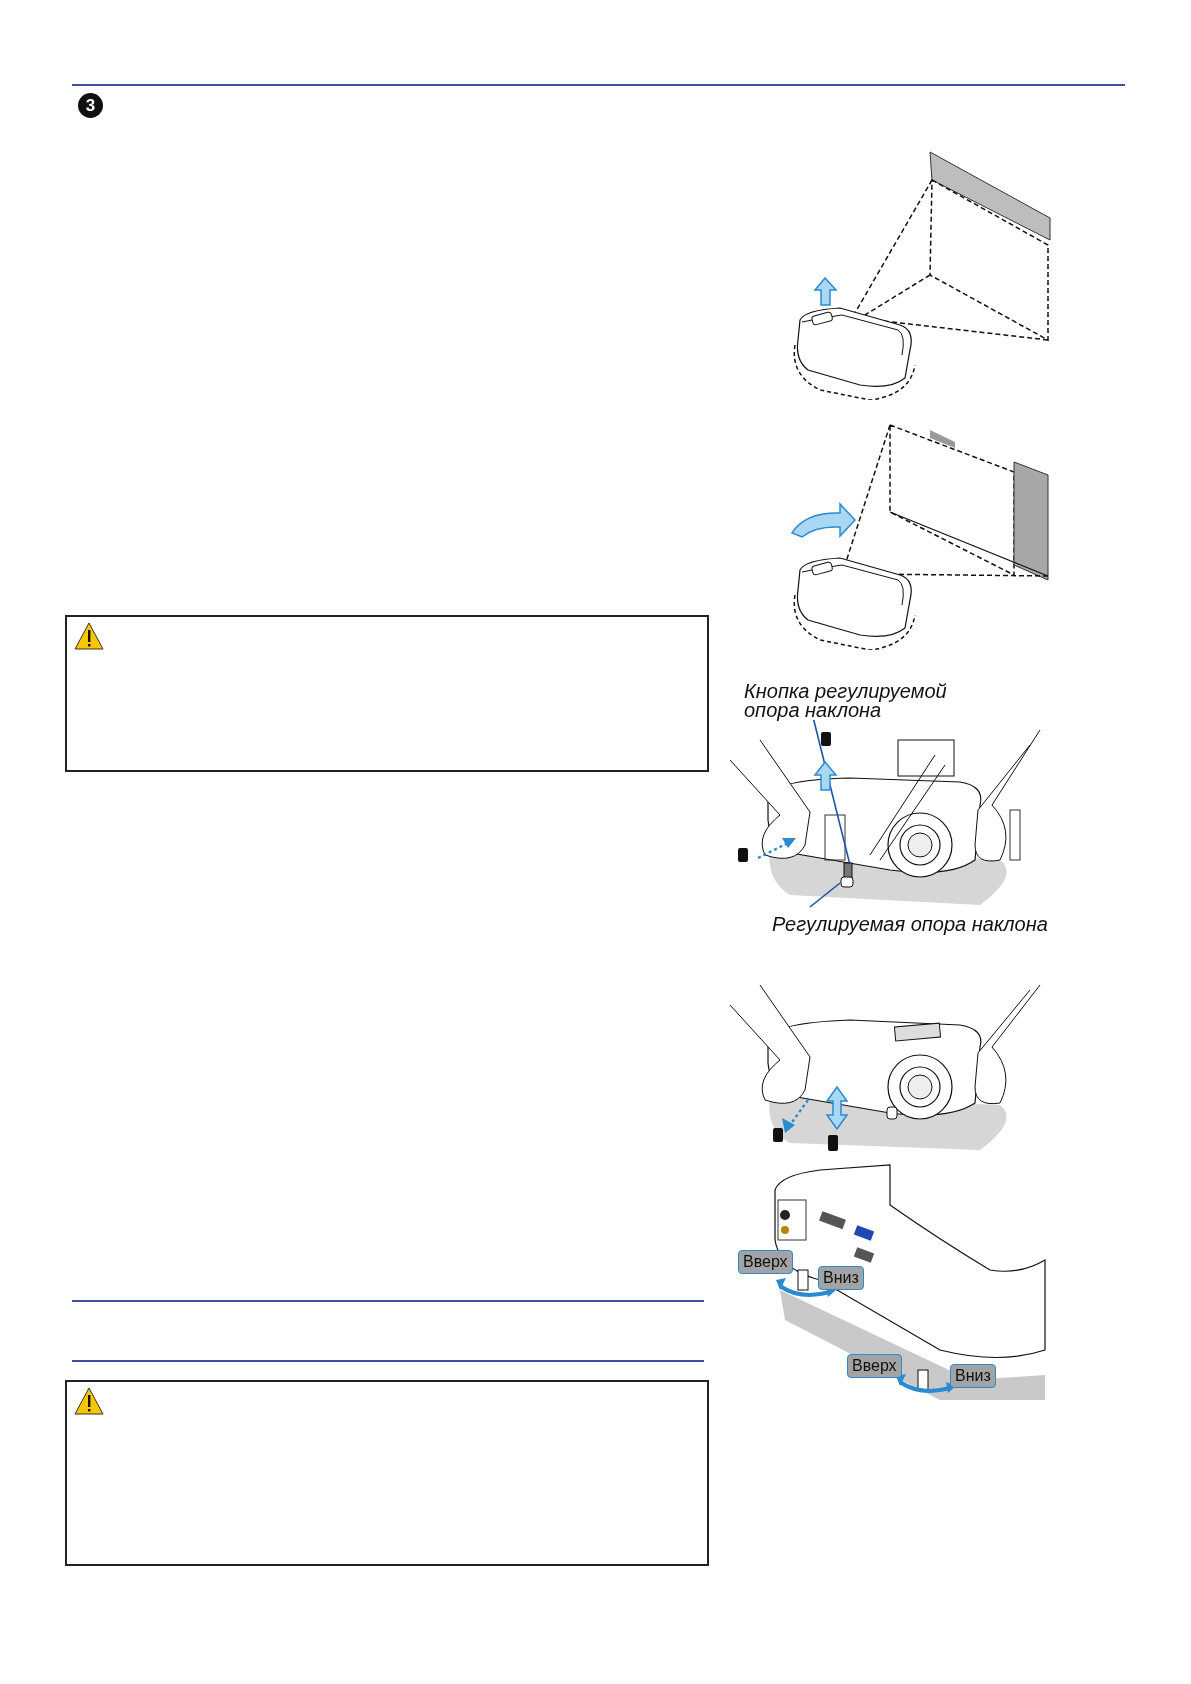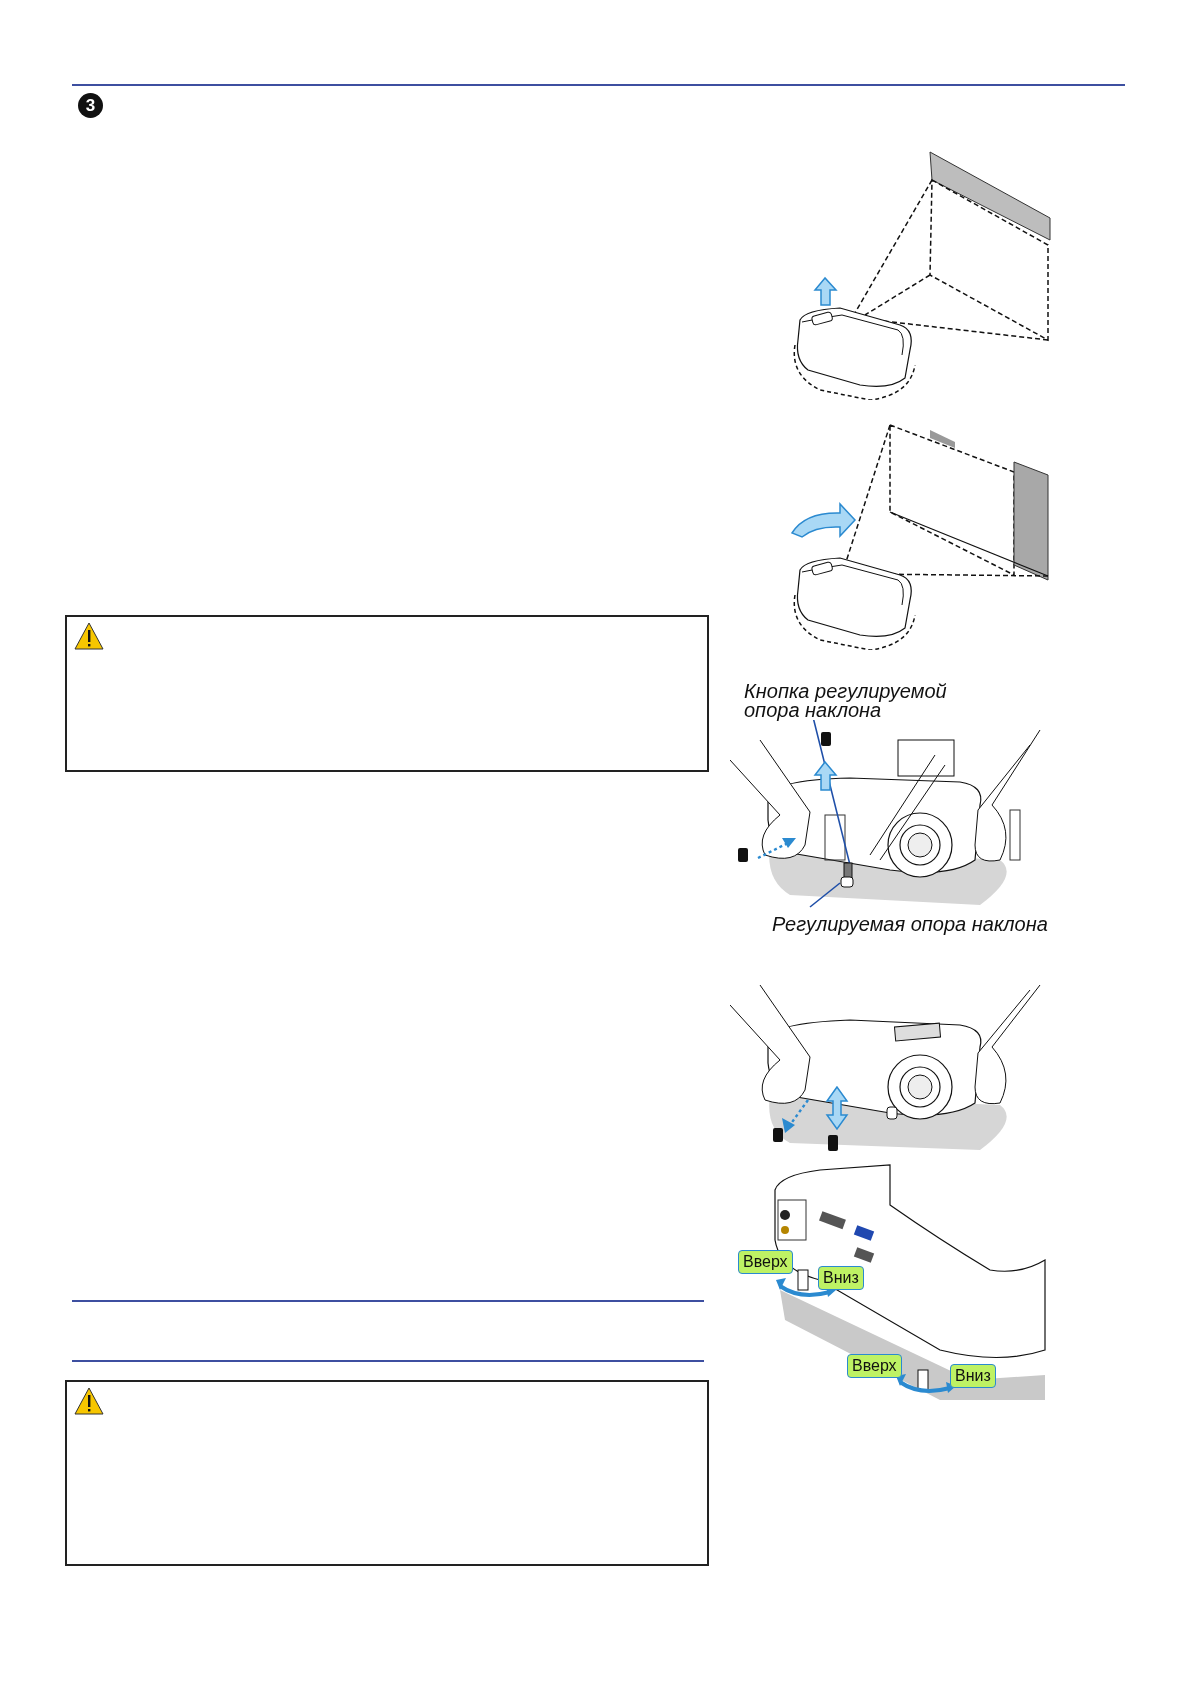--- a/index.html
+++ b/index.html
@@ -6,21 +6,21 @@
     body { width: 1191px; height: 1684px; position: relative; overflow: hidden;
            font-family: "Liberation Sans", sans-serif; color: #111; }
     .rule { position: absolute; height: 2px; background: #3d4fa0; }
     .step-badge { position: absolute; left: 78px; top: 93px; width: 25px; height: 25px;
                   border-radius: 50%; background: #111; color: #fff; font-weight: bold;
                   font-size: 17px; line-height: 25px; text-align: center; }
     .caution-box { position: absolute; border: 2px solid #222; background: #fff; }
     .caution-icon { position: absolute; left: 6px; top: 4px; width: 32px; height: 30px; }
     .fig { position: absolute; }
     .caption { position: absolute; font-style: italic; font-size: 20px; color: #111; line-height: 19px; }
-    .label-box { position: absolute; border: 1.5px solid #2b8ad0; border-radius: 4px; background: #bef264;
+    .label-box { position: absolute; border: 1.5px solid #2b8ad0; border-radius: 4px; background: #a3a3a3;
                  font-size: 16px; padding: 1px 4px; color: #111; line-height: 20px; }
   </style>
 </head>
 <body>
 
 <div class="rule" style="left:72px; top:84px; width:1053px;"></div>
 <div class="step-badge">3</div>
 
 <svg class="fig" style="left:780px; top:150px;" width="280" height="250" viewBox="0 0 280 250">
   <polygon points="150,2 270,68 270,90 152,30" fill="#bdbdbd" stroke="#333" stroke-width="1"></polygon>

